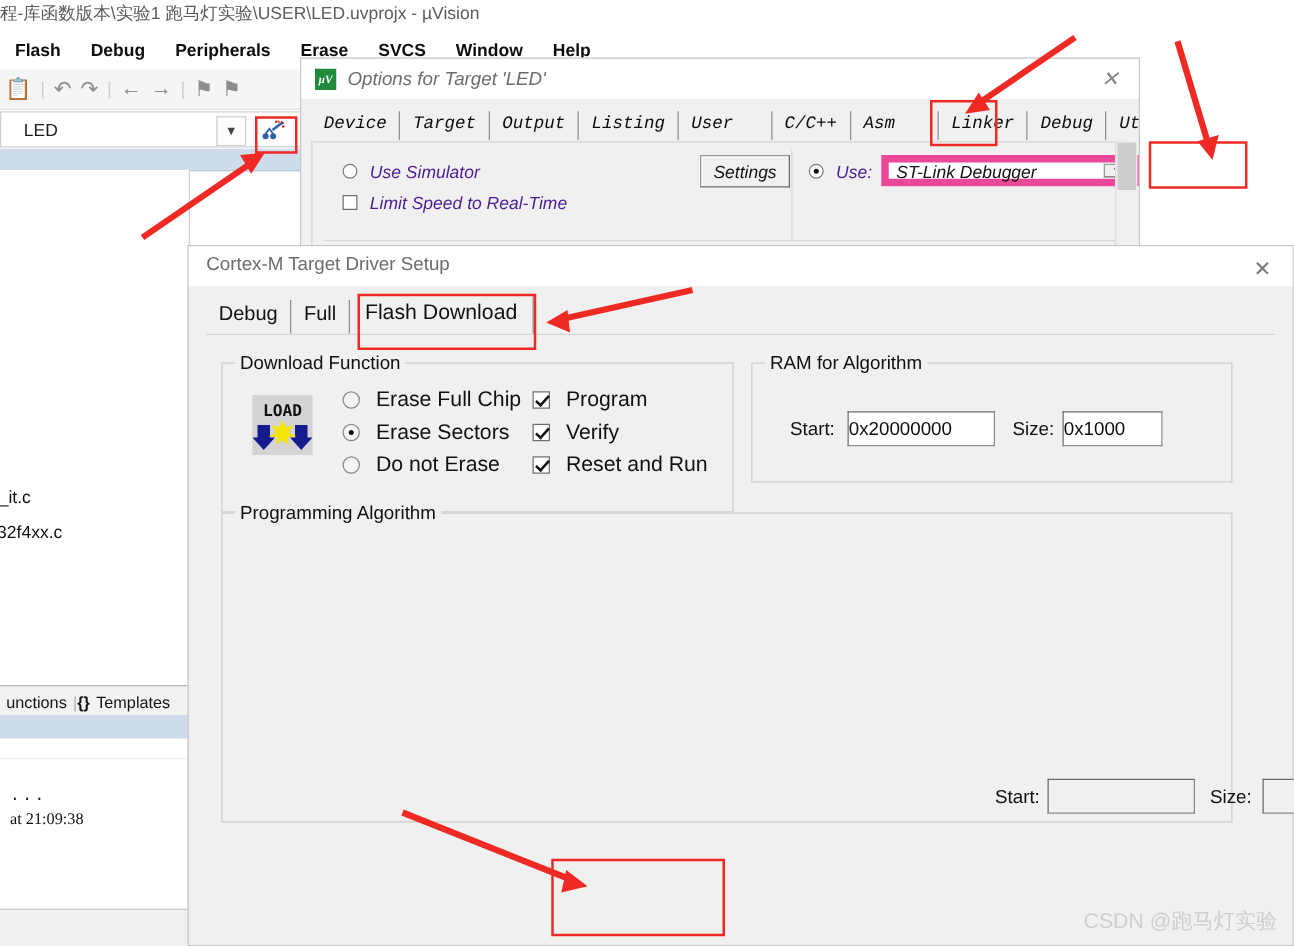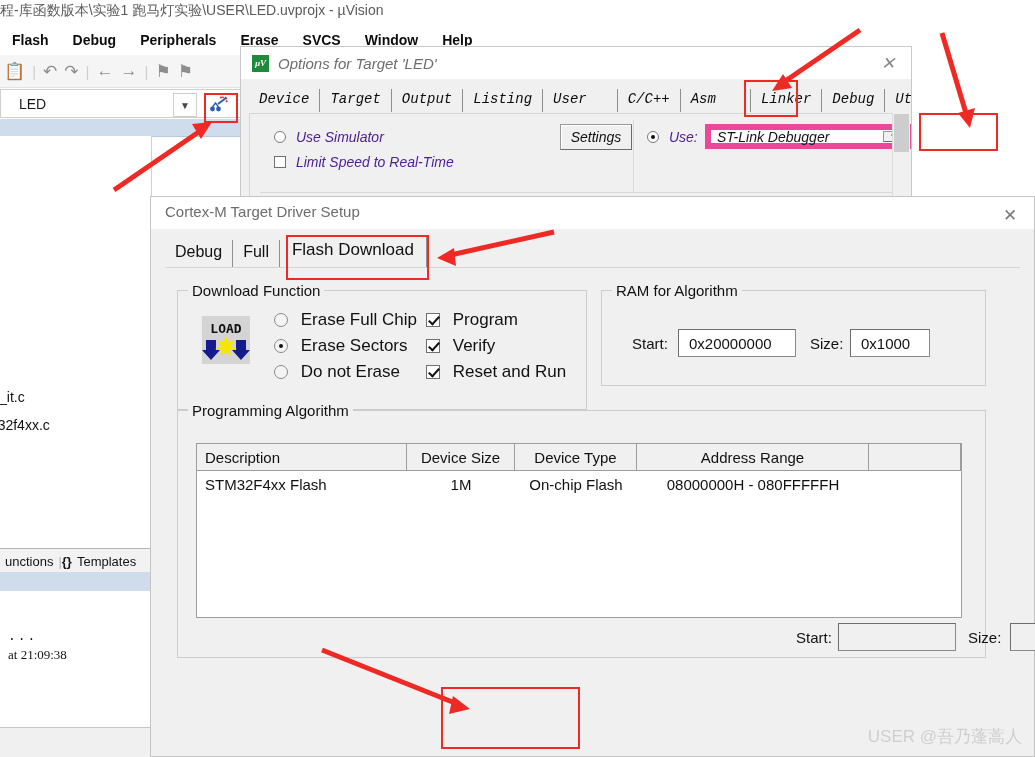--- a/index.html
+++ b/index.html
@@ -409,21 +409,21 @@
     background: #d4d4d4;
   }
   .txt-in {
     background: #ffffff;
     border: 1px solid #8a8a8a;
     border-top-color: #6d6d6d;
     border-left-color: #6d6d6d;
     box-sizing: border-box;
     font-size: 15px; color: #111;
     display: flex; align-items: center;
-    padding-left: 10px;
+    padding-left: 0;
   }
   .txt-in.disabled { background: #f0f0f0; }
   .lbl-static { position: absolute; font-size: 15px; color: #111; white-space: nowrap; }
 
   
   .pa-table {
     position: absolute;
     left: 18px; top: 32px;
     width: 766px; height: 175px;
     background: #ffffff;
@@ -665,50 +665,34 @@
 
         <span class="lbl-static" style="left:208px; top:44px;">Size:</span>
         <div class="txt-in" style="position:absolute; left:248px; top:38px; width:80px; height:28px;">
           <span>0x1000</span>
         </div>
       </div>
 
       <div class="group" style="left:12px; top:142px; width:809px; height:248px;">
         <span class="group-title">Programming Algorithm</span>
 
-        <div class="pa-table">
-          <div class="pa-head">
-            <div class="c-desc left">Description</div>
-            <div class="c-size">Device Size</div>
-            <div class="c-type">Device Type</div>
-            <div class="c-addr">Address Range</div>
-            <div class="c-pad"></div>
-          </div>
-          <div class="pa-row">
-            <div class="c-desc left">STM32F4xx Flash</div>
-            <div class="c-size">1M</div>
-            <div class="c-type">On-chip Flash</div>
-            <div class="c-addr">08000000H - 080FFFFFH</div>
-            <div class="c-pad"></div>
-          </div>
-        </div>
 
         <span class="lbl-static" style="left:618px; top:218px;">Start:</span>
         <div class="txt-in disabled" style="position:absolute; left:660px; top:212px; width:118px; height:28px;">
           <span></span>
         </div>
         <span class="lbl-static" style="left:790px; top:218px;">Size:</span>
         <div class="txt-in disabled" style="position:absolute; left:832px; top:212px; width:118px; height:28px;">
           <span></span>
         </div>
       </div>
 
     </div>
 
-    <div class="csdn-wm">USER @吾乃蓬蒿人</div>
+    <div class="csdn-wm">CSDN @跑马灯实验</div>
   </div>
 
   <div class="redbox" style="left:204px; top:93px;  width:34px; height:30px;"></div>
   <div class="redbox" style="left:744px; top:80px;  width:54px; height:37px;"></div>
   <div class="redbox" style="left:919px; top:113px; width:79px; height:38px;"></div>
   <div class="redbox" style="left:286px; top:235px; width:143px; height:45px;"></div>
   <div class="redbox" style="left:441px; top:687px; width:139px; height:62px;"></div>
 
   <svg class="arrow-layer" viewBox="0 0 1035 757">
     <defs>

